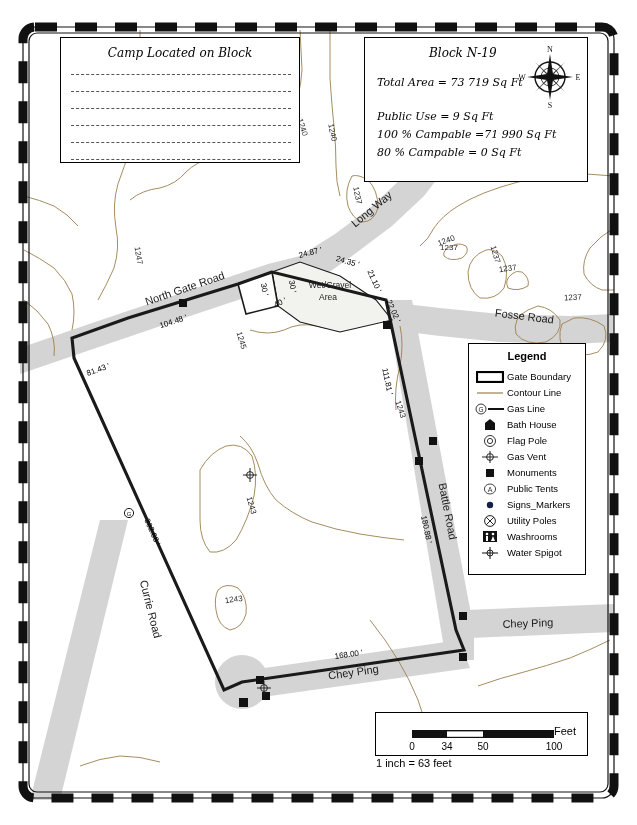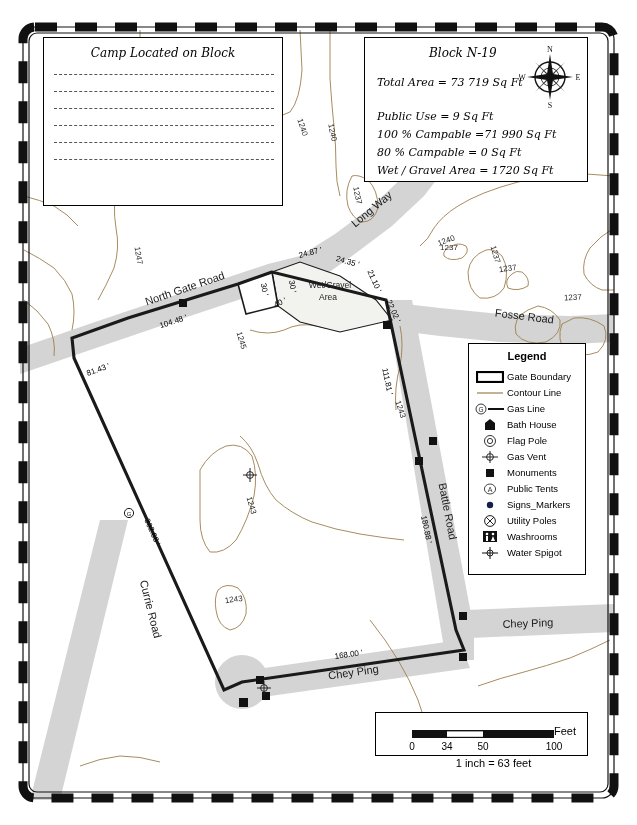--- a/index.html
+++ b/index.html
@@ -2,38 +2,38 @@
 <html><head>
 <meta charset="utf-8">
 <style>
   html,body{margin:0;padding:0;background:#ffffff;}
   body{width:637px;height:825px;overflow:hidden;font-family:"Liberation Sans",sans-serif;}
   #map-root{position:relative;width:637px;height:825px;background:#ffffff;}
   svg.layer{position:absolute;left:0;top:0;width:637px;height:825px;}
   .hand{font-family:"DejaVu Serif",serif;font-style:italic;}
   .panel{position:absolute;background:#ffffff;border:1px solid #000;box-sizing:border-box;}
   
-  #camp-box{left:43px;top:37px;width:240px;height:169px;}
+  #camp-box{left:60px;top:37px;width:240px;height:126px;}
   #camp-title{position:absolute;top:8px;left:0;width:100%;text-align:center;font-size:12px;}
   .camp-line{position:absolute;left:10px;width:220px;border-top:1px dashed #555;height:0;}
   
   #block-box{left:364px;top:37px;width:224px;height:145px;}
   #block-box .bt{position:absolute;font-size:11px;white-space:nowrap;}
   
   #legend-box{left:468px;top:343px;width:118px;height:232px;}
   #legend-title{position:absolute;top:6px;left:0;width:100%;text-align:center;font-size:11px;font-weight:bold;}
   .leg-row{position:absolute;left:4px;width:112px;height:15px;display:flex;align-items:center;}
   .leg-sym{width:34px;flex:0 0 34px;display:flex;align-items:center;justify-content:center;height:15px;}
   .leg-txt{font-size:9.5px;color:#000;white-space:nowrap;}
   
   #scale-box{left:375px;top:712px;width:213px;height:44px;}
   #scale-ticklabels{position:absolute;top:28px;left:0;width:100%;height:12px;}
   #scale-ticklabels span{position:absolute;font-size:10px;transform:translateX(-50%);}
   #scale-unit{position:absolute;left:178px;top:12px;font-size:11px;}
-  #scale-eq{position:absolute;top:44px;left:12px;width:100%;text-align:center;font-size:11px;}
+  #scale-eq{position:absolute;top:44px;left:0;width:100%;font-size:11px;}
   .road-txt{font-size:11px;fill:#1a1a1a;font-family:"Liberation Sans",sans-serif;}
   .dim-txt{font-size:8px;fill:#000;font-family:"Liberation Sans",sans-serif;}
   .cont-txt{font-size:8px;fill:#2b2b2b;font-family:"Liberation Sans",sans-serif;}
   .wet-txt{font-size:8.5px;fill:#222;font-family:"Liberation Sans",sans-serif;}
 </style>
 </head>
 <body>
 
 <div id="map-root">
 
@@ -164,21 +164,20 @@
     <div class="camp-line" style="top:104px"></div>
     <div class="camp-line" style="top:121px"></div>
   </div>
 
   <div class="panel" id="block-box">
     <div class="hand bt" style="top:8px;left:64px;font-size:12px;">Block N-19</div>
     <div class="hand bt" style="top:38px;left:12px;">Total Area = 73 719 Sq Ft</div>
     <div class="hand bt" style="top:72px;left:12px;">Public Use = 9 Sq Ft</div>
     <div class="hand bt" style="top:90px;left:12px;">100 % Campable =71 990 Sq Ft</div>
     <div class="hand bt" style="top:108px;left:12px;">80 % Campable = 0 Sq Ft</div>
-    <div class="hand bt" style="top:126px;left:12px;">Wet / Gravel Area = 1720 Sq Ft</div>
 
     <svg style="position:absolute;left:154px;top:8px;" width="62" height="62" viewBox="0 0 62 62">
       <circle cx="31" cy="31" r="15" fill="#fff" stroke="#111" stroke-width="1.4"></circle>
       <circle cx="31" cy="31" r="9" fill="#fff" stroke="#111" stroke-width="0.8"></circle>
       <g fill="#111">
         <polygon points="31,8 34,28 31,31 28,28"></polygon>
         <polygon points="31,54 34,34 31,31 28,34"></polygon>
         <polygon points="8,31 28,28 31,31 28,34"></polygon>
         <polygon points="54,31 34,28 31,31 34,34"></polygon>
       </g>

